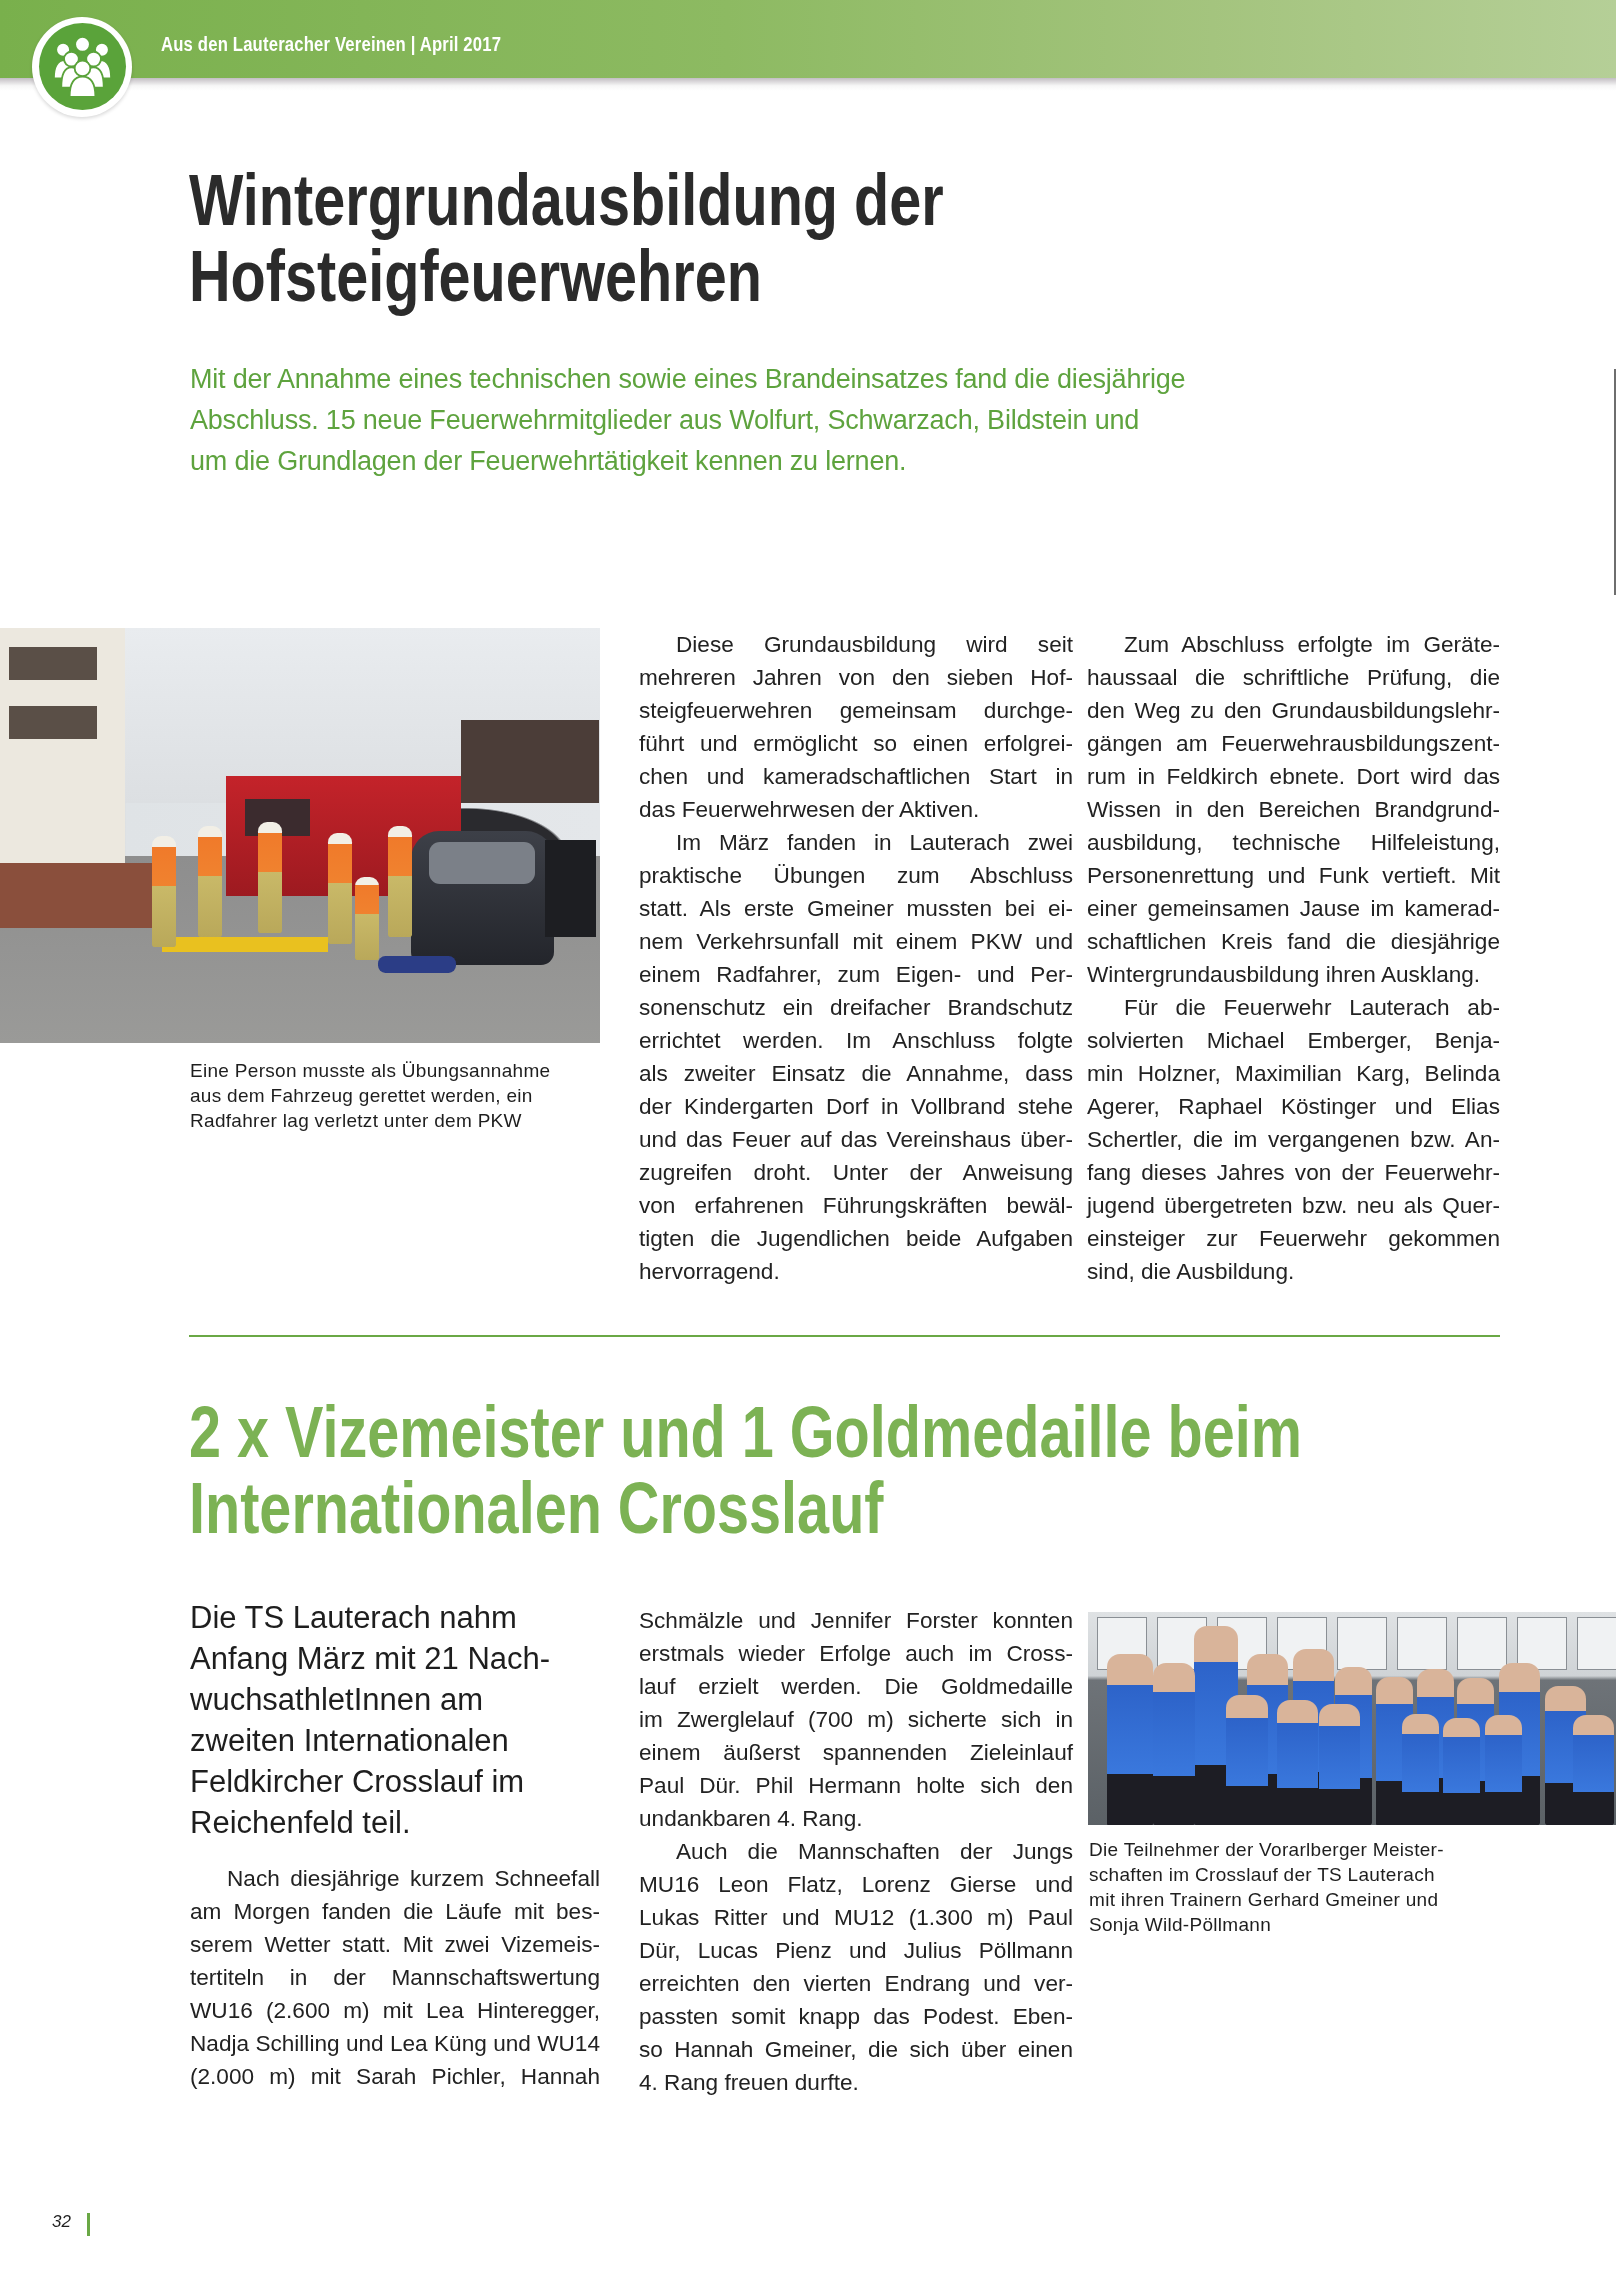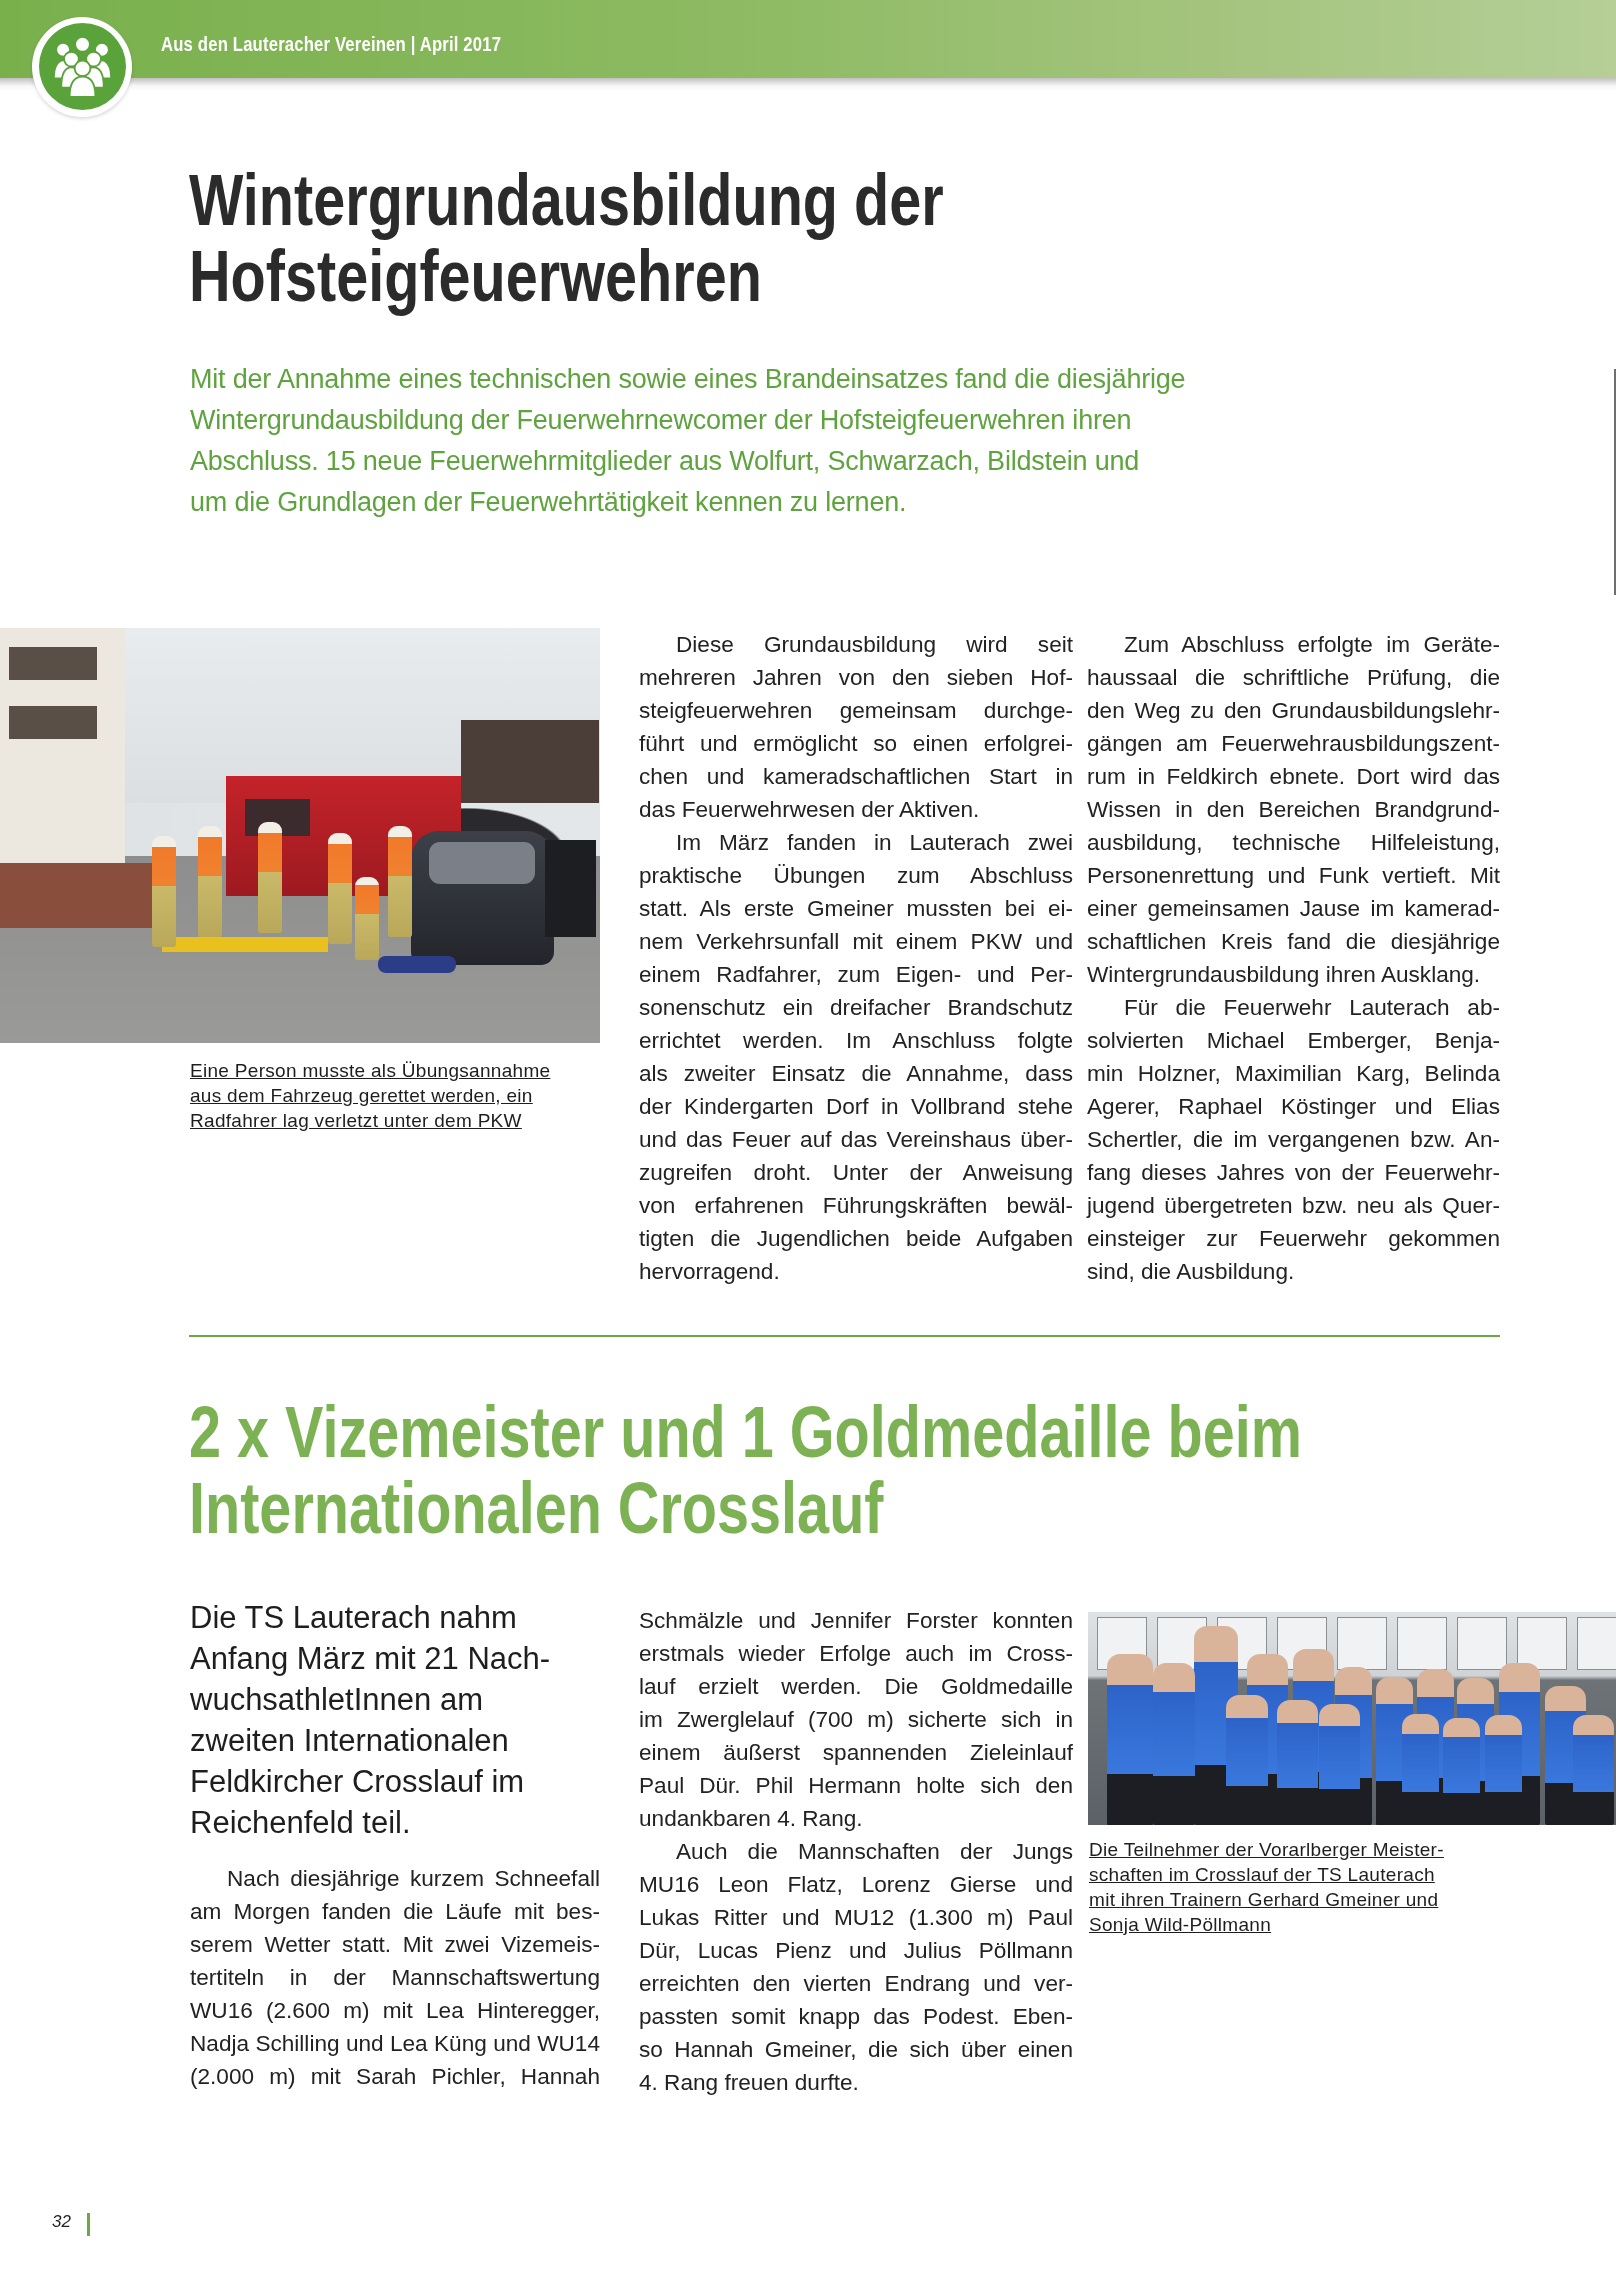--- a/index.html
+++ b/index.html
@@ -54,21 +54,21 @@
   .photo-1 .blue-tarp { position: absolute; left: 378px; top: 328px; width: 78px; height: 16.6px; border-radius: 7.4px; background: #2b3d86; }
 
   .photo-2 { left: 1088px; top: 1612px; width: 528px; height: 213px;
     background: linear-gradient(180deg, #dfe2e4 0%, #cfd3d6 30%, #6e7378 32%, #5b6166 100%); }
   .photo-2 .window { position: absolute; top: 4.6px; height: 51px; width: 48px; background: #f0f2f3; border: 1.8px solid #8a8f94; }
   .photo-2 .kid { position: absolute; border-radius: 13px 13px 2.8px 2.8px;
     background: linear-gradient(180deg, #d9b49a 0%, #d9b49a 18%, #2d63c9 18%, #3a78dd 70%, #1d1d24 70%, #1d1d24 100%); }
 
   
   .caption { position: absolute; font-size: 19px; line-height: 25px; color: #1e1e1e; letter-spacing: 0.3px; }
-  .caption div { white-space: nowrap; text-decoration: underline; }
+  .caption div { white-space: nowrap; }
 
   
   .col { position: absolute; width: 434px; font-size: 22.6px; line-height: 33px; color: #222222; }
   .col .ln { display: block; text-align: justify; text-align-last: justify; white-space: nowrap; height: 33px; overflow: visible; }
   .col .ln.last { text-align-last: left; }
   .col .ln.indent { text-indent: 37px; }
 
   .divider { position: absolute; left: 189px; top: 1335px; width: 1311px; height: 1.8px; background: #6aa845; }
 
   .title-green { position: absolute; left: 189px; top: 1394px; font-size: 72px; font-weight: bold;
@@ -110,21 +110,20 @@
 
 <div class="edge-line"></div>
 
 <div class="title-dark">
   <div>Wintergrundausbildung der</div>
   <div>Hofsteigfeuerwehren</div>
 </div>
 
 <div class="lead-green">
   <div>Mit der Annahme eines technischen sowie eines Brandeinsatzes fand die diesjährige</div>
-  <div>Wintergrundausbildung der Feuerwehrnewcomer der Hofsteigfeuerwehren ihren</div>
   <div>Abschluss. 15 neue Feuerwehrmitglieder aus Wolfurt, Schwarzach, Bildstein und</div>
   <div>um die Grundlagen der Feuerwehrtätigkeit kennen zu lernen.</div>
 </div>
 
 <div class="photo photo-1">
   <div class="sky"></div>
   <div class="bldg"></div>
   <div class="balc1"></div>
   <div class="balc2"></div>
   <div class="rbldg"></div>

